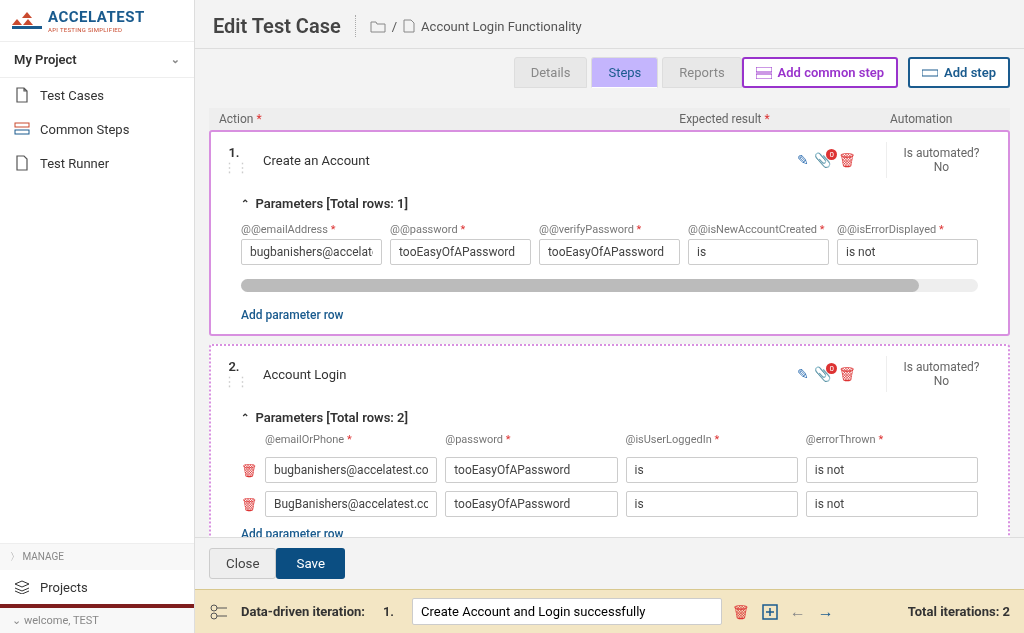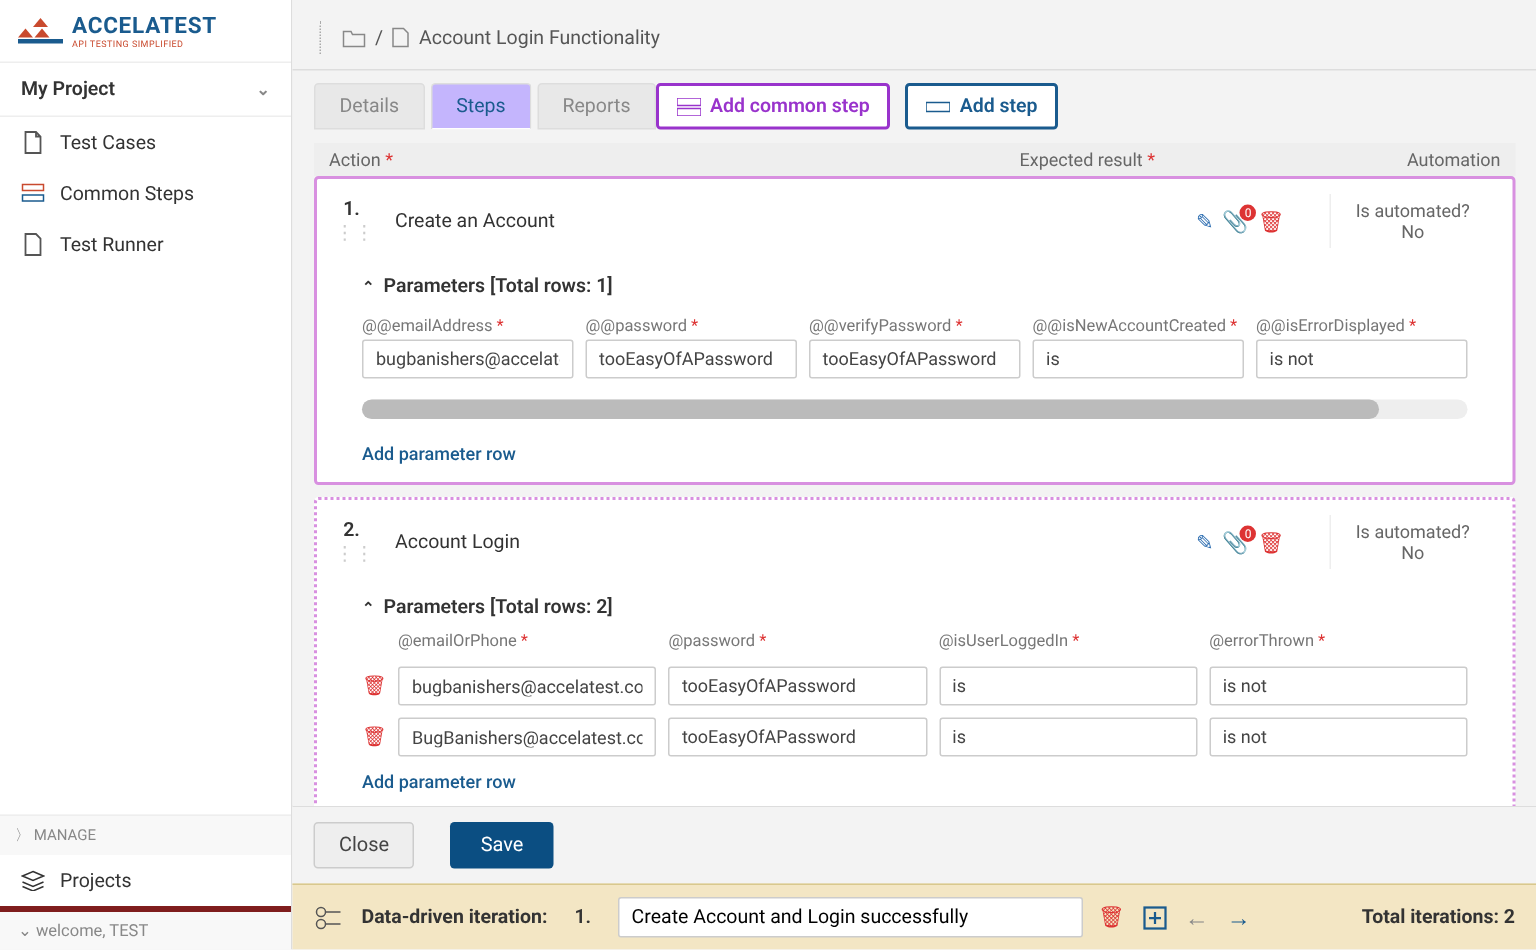--- a/index.html
+++ b/index.html
@@ -20,31 +20,31 @@
 .manage-hdr{padding:6px 10px;font-size:10px;color:#888;background:#f8f8f8;border-top:1px solid #eee}
 .welcome{padding:6px 12px;font-size:11px;color:#888;background:#f8f8f8;border-top:4px solid #7f1d1d}
 .copyright{padding:8px;text-align:center;font-size:10px;color:#999;border-top:1px solid #eee}
 .main{flex:1;display:flex;flex-direction:column;background:#f3f3f3;min-width:0}
 .header{padding:14px 18px 10px;display:flex;align-items:center;gap:14px;border-bottom:1px solid #ddd;background:#f3f3f3}
 .header h1{font-size:20px;font-weight:600;color:#444}
 .header-divider{width:1px;height:22px;border-left:1px dotted #aaa}
 .breadcrumb{display:flex;align-items:center;gap:6px;color:#555;font-size:13px}
 .bc-icon{color:#888}
 .content{flex:1;padding:8px 14px;overflow-y:auto;background:#f3f3f3}
-.tabs-row{display:flex;align-items:center;justify-content:flex-start;margin-bottom:9px}
+.tabs-row{display:flex;align-items:center;justify-content:flex-end;margin-bottom:20px}
 .tabs{display:flex;gap:4px}
 .tab{padding:7px 16px;background:#e8e8e8;border:1px solid #ddd;border-radius:3px 3px 0 0;color:#888;cursor:pointer;font-size:13px}
 .tab.active{background:#c4b5fd;color:#1a5b8e;border-bottom-color:#fff}
 .action-btns{display:flex;gap:10px}
 .btn-common{border:2px solid #9933cc;background:#fff;color:#9933cc;padding:6px 12px;border-radius:3px;font-weight:600;cursor:pointer;display:flex;align-items:center;gap:6px;font-size:13px}
 .btn-add{border:2px solid #1a5b8e;background:#fff;color:#1a5b8e;padding:6px 12px;border-radius:3px;font-weight:600;cursor:pointer;display:flex;align-items:center;gap:6px;font-size:13px}
 .col-hdrs{display:flex;padding:4px 10px;background:#eee;font-size:12px;color:#666}
 .col-action{width:340px}
 .col-expected{flex:1;text-align:center}
-.col-auto{width:110px;text-align:right}
+.col-auto{width:110px;text-align:left}
 .req{color:#d33}
 .step{border:2px solid #d890e0;border-radius:3px;background:#fff;margin-bottom:8px}
 .step.dotted{border-style:dotted}
 .step-hdr{display:flex;align-items:center;padding:10px 12px}
 .step-num{font-weight:600;margin-right:12px}
 .drag-handle{color:#ccc;margin-right:8px;cursor:grab}
 .step-title{flex:1;color:#333}
 .step-actions{display:flex;gap:6px;align-items:center;margin-right:30px}
 .icon-btn{cursor:pointer;font-size:14px}
 .pencil{color:#2b6cb0}
@@ -55,21 +55,21 @@
 .params-hdr{padding:8px 30px;font-weight:600;color:#333;font-size:13px;display:flex;align-items:center;gap:6px}
 .caret{font-size:10px}
 .params-row{display:flex;gap:8px;padding:4px 30px;align-items:center}
 .param-col{flex:1;min-width:0}
 .param-label{font-size:11px;color:#777;margin-bottom:3px;display:block}
 .param-input{width:100%;padding:5px 8px;border:1px solid #ccc;border-radius:2px;font-size:12px;color:#444}
 .del-row{color:#d33;cursor:pointer;font-size:13px;width:16px}
 .scroll-track{margin:10px 30px;height:13px;background:#eee;border-radius:7px}
 .scroll-thumb{width:92%;height:100%;background:#bbb;border-radius:7px}
 .add-param{padding:6px 30px 12px;color:#1a5b8e;font-size:12px;cursor:pointer;font-weight:500}
-.footer-bar{display:flex;padding:10px 14px;gap:24px;border-top:1px solid #ddd;background:#f3f3f3}
+.footer-bar{display:flex;padding:10px 14px;gap:0;border-top:1px solid #ddd;background:#f3f3f3}
 .btn-close{padding:7px 16px;background:#eee;border:1px solid #ccc;border-radius:3px;cursor:pointer;color:#444}
 .btn-save{padding:7px 20px;background:#0b4e82;color:#fff;border:none;border-radius:3px;cursor:pointer;font-weight:400}
 .iteration-bar{background:#f3e6c4;border-top:1px solid #d8c88e;padding:8px 14px;display:flex;align-items:center;gap:10px}
 .iter-icon{color:#666;font-size:18px}
 .iter-label{font-weight:700;color:#333}
 .iter-num{padding:3px 8px;font-weight:600}
 .iter-input{flex:0 0 310px;padding:5px 8px;border:1px solid #ccc;background:#fff;border-radius:2px;font-size:13px}
 .iter-actions{display:flex;gap:12px;align-items:center;font-size:16px}
 .iter-arrow{color:#888;cursor:pointer}
 .iter-arrow.active{color:#1a5b8e}
@@ -136,20 +136,21 @@
             </svg>
         </span>
         <span>Projects</span>
       </div>
       <div class="welcome">⌄ <span>welcome, TEST</span></div>
     </div>
   </div>
 
   <div class="main">
     <div class="header">
+      <h1>Edit Test Case</h1>
       <div class="header-divider"></div>
       <div class="breadcrumb">
         <span class="bc-icon">
           <svg width="16" height="13" viewBox="0 0 16 13">
               <path fill="none" stroke="#888" d="M1 2h5l1 2h8v8H1z"></path>
             </svg>
         </span>
         <span>/</span>
         <span class="bc-icon">
           <svg width="12" height="14" viewBox="0 0 12 14">

